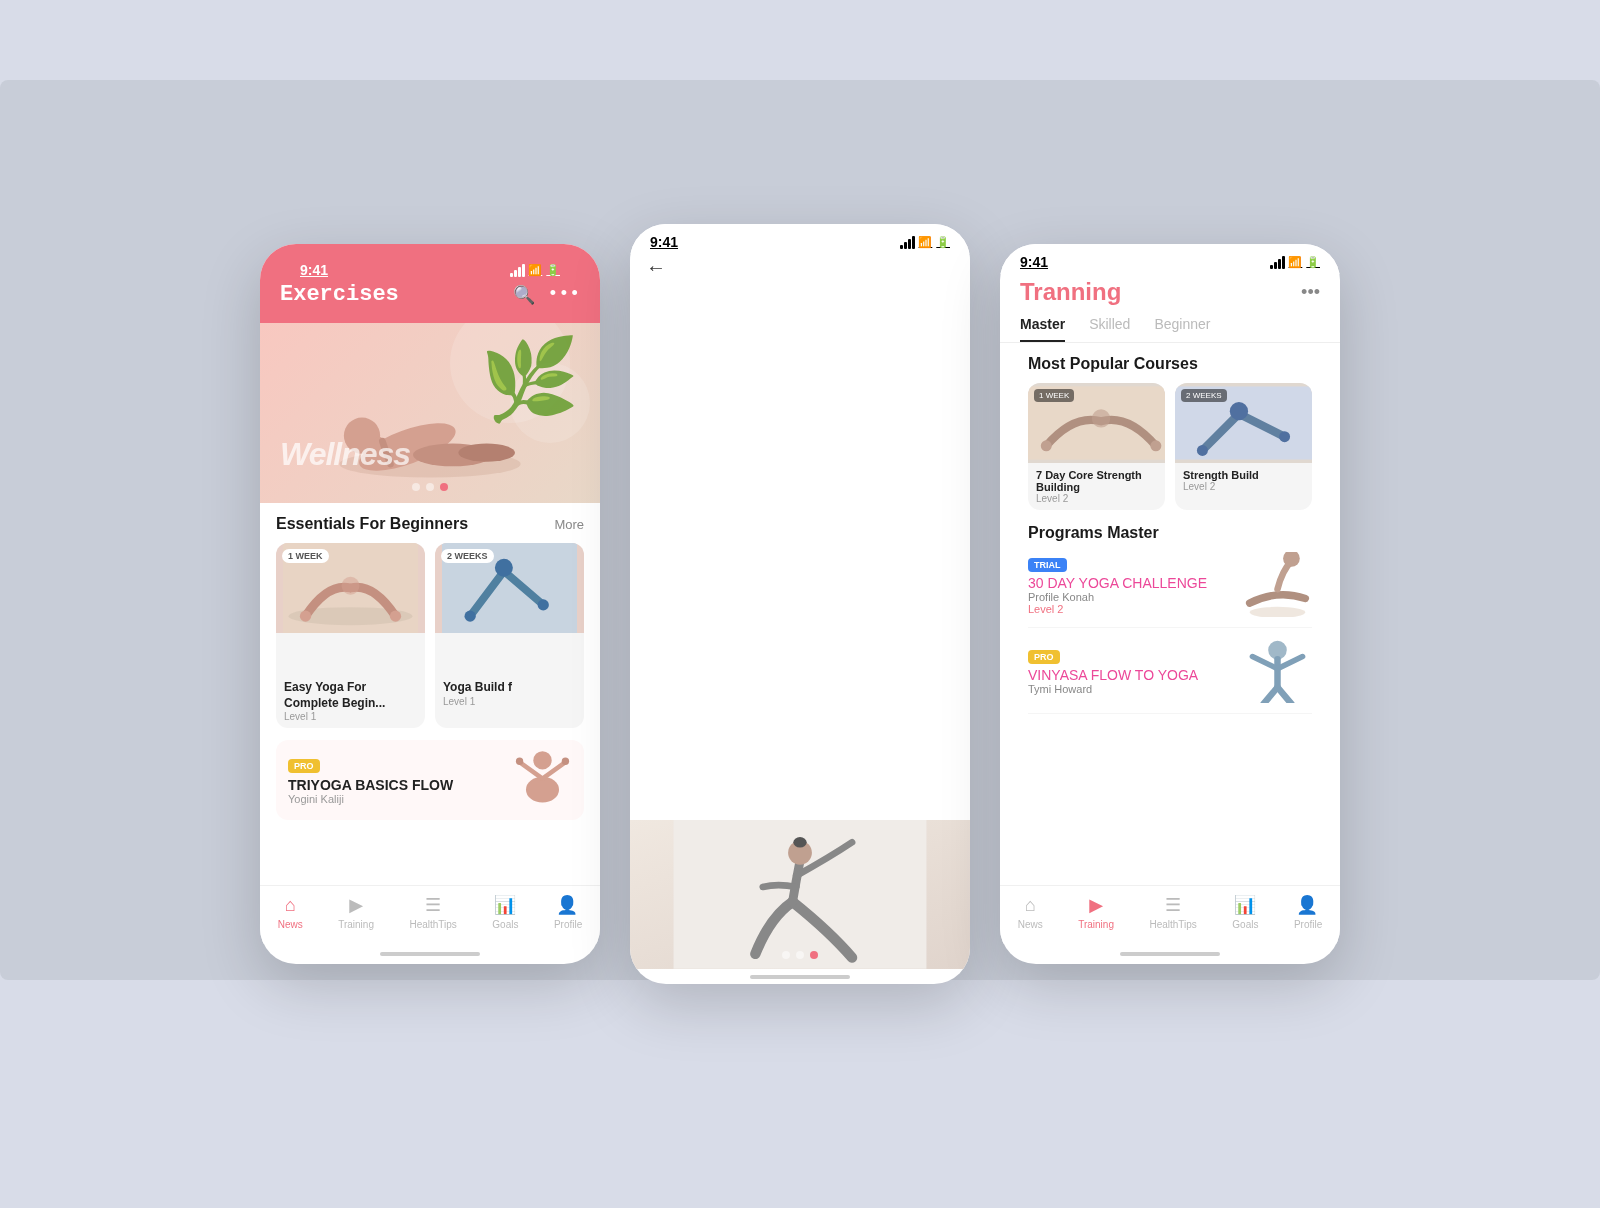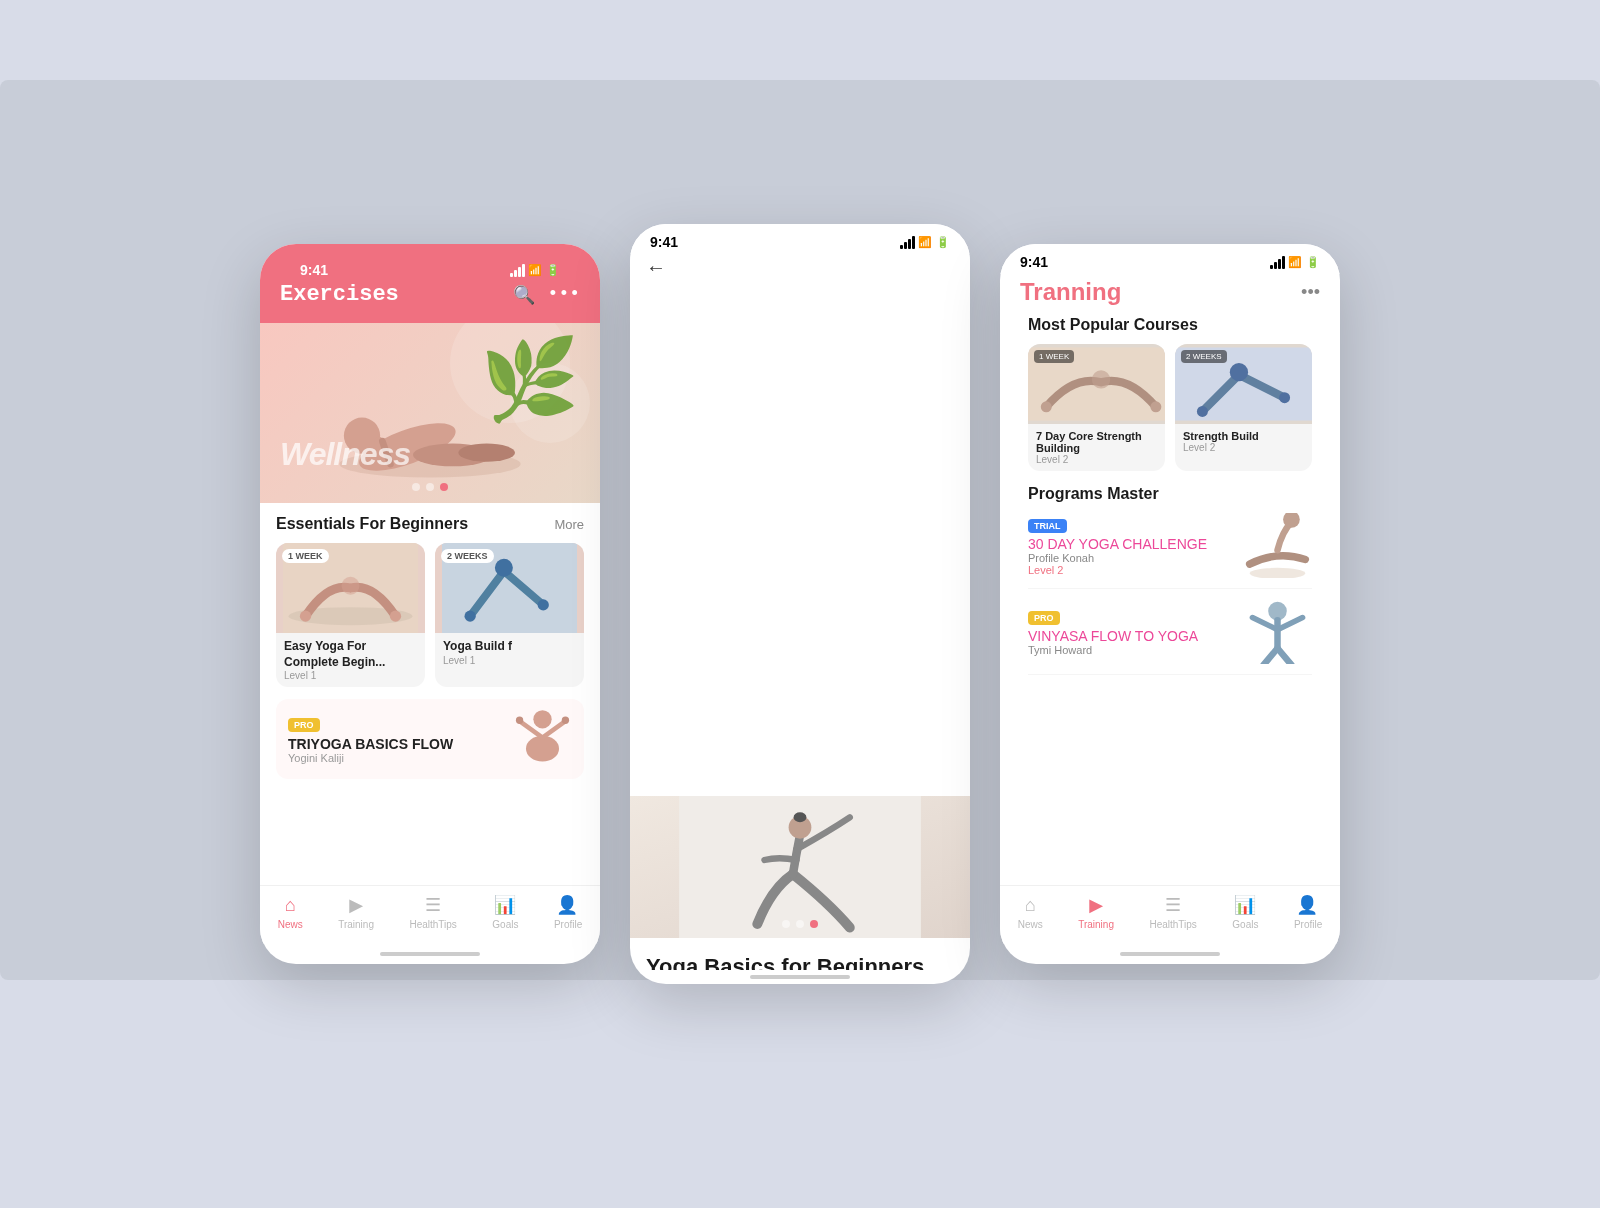--- a/index.html
+++ b/index.html
@@ -69,20 +69,21 @@
     }
 
     
     .status-bar {
       display: flex;
       justify-content: space-between;
       align-items: center;
       padding: 10px 20px 4px;
       font-size: 12px;
       font-weight: 600;
+      text-decoration: underline;
     }
     .status-bar .time { font-size: 14px; font-weight: 700; }
     .status-icons { display: flex; gap: 4px; align-items: center; }
     .signal-bars { display: flex; gap: 1px; align-items: flex-end; }
     .signal-bars span {
       width: 3px;
       background: #000;
       border-radius: 1px;
       display: block;
     }
@@ -179,21 +180,21 @@
       top: 6px;
       left: 6px;
       background: #fff;
       border-radius: 8px;
       padding: 2px 6px;
       font-size: 9px;
       font-weight: 600;
       color: #555;
     }
     .card-sm .card-info { padding: 6px 8px; }
-    .card-sm .card-name { font-size: 12px; font-weight: 600; color: #222; line-height: 1.3; }
+    .card-sm .card-name { font-size: 12px; font-weight: 600; color: #222; line-height: 1.3; margin-top: 41px; }
     .card-sm .card-level { font-size: 10px; color: #999; }
 
     
     .pro-banner {
       background: #fff8f8;
       border-radius: 12px;
       padding: 10px 12px;
       display: flex;
       align-items: center;
       justify-content: space-between;
@@ -621,24 +622,20 @@
 
           <ellipse cx="170" cy="30" rx="9" ry="7" fill="#555"></ellipse>
         </svg>
         <div class="hero-dots">
           <div class="dot"></div>
           <div class="dot"></div>
           <div class="dot active"></div>
         </div>
       </div>
 
-      <div class="detail-content">
-        <div class="detail-title">Yoga Basics for Beginners</div>
-
-      </div>
 
       <div class="home-indicator">
         <div class="home-bar"></div>
       </div>
     </div>
 
     <div class="phone phone-3">
       <div class="status-bar" style="padding:10px 20px 4px;background:#fff;">
         <span class="time">9:41</span>
         <div class="status-icons">
@@ -651,20 +648,25 @@
           <span style="font-size:11px;">📶</span>
           <span style="font-size:11px;">🔋</span>
         </div>
       </div>
 
       <div class="training-header">
         <span class="training-title">Tranning</span>
         <span class="training-dots">•••</span>
       </div>
 
+      <div class="tabs-row">
+        <div class="tab-item active">Master</div>
+        <div class="tab-item">Skilled</div>
+        <div class="tab-item">Beginner</div>
+      </div>
 
       <div class="content-area">
 
         <div class="popular-section">
           <div class="popular-title">Most Popular Courses</div>
           <div class="popular-cards">
 
             <div class="popular-card">
               <div class="pc-img">
                 <span class="pc-week">1 WEEK</span>

